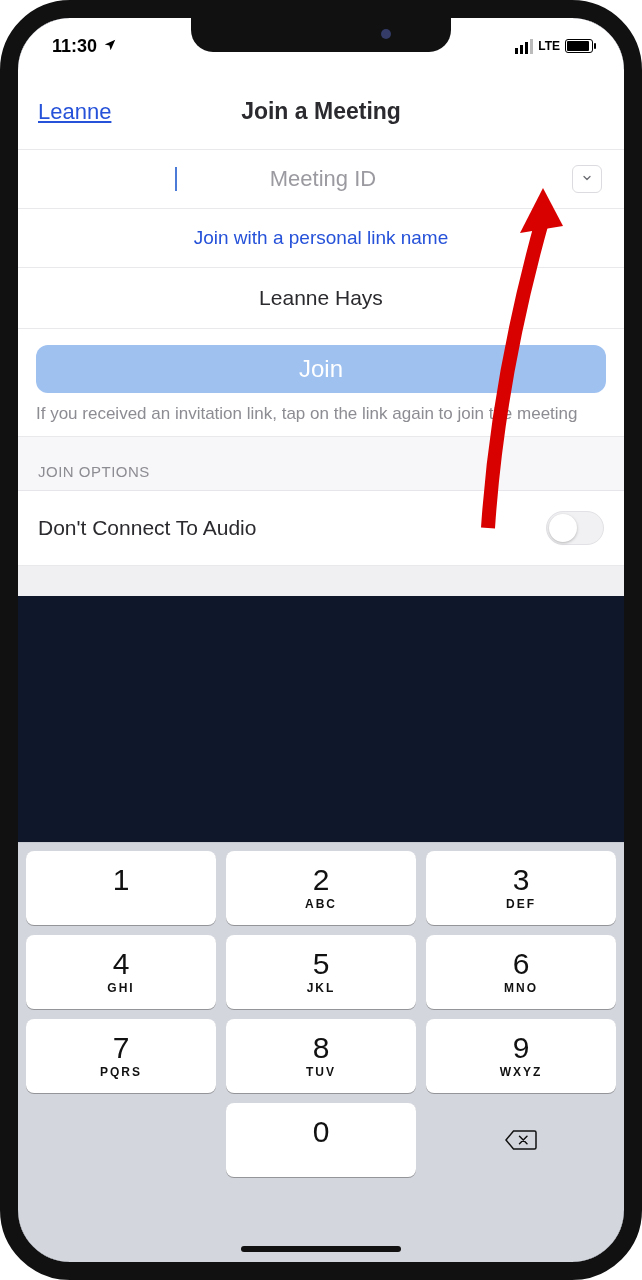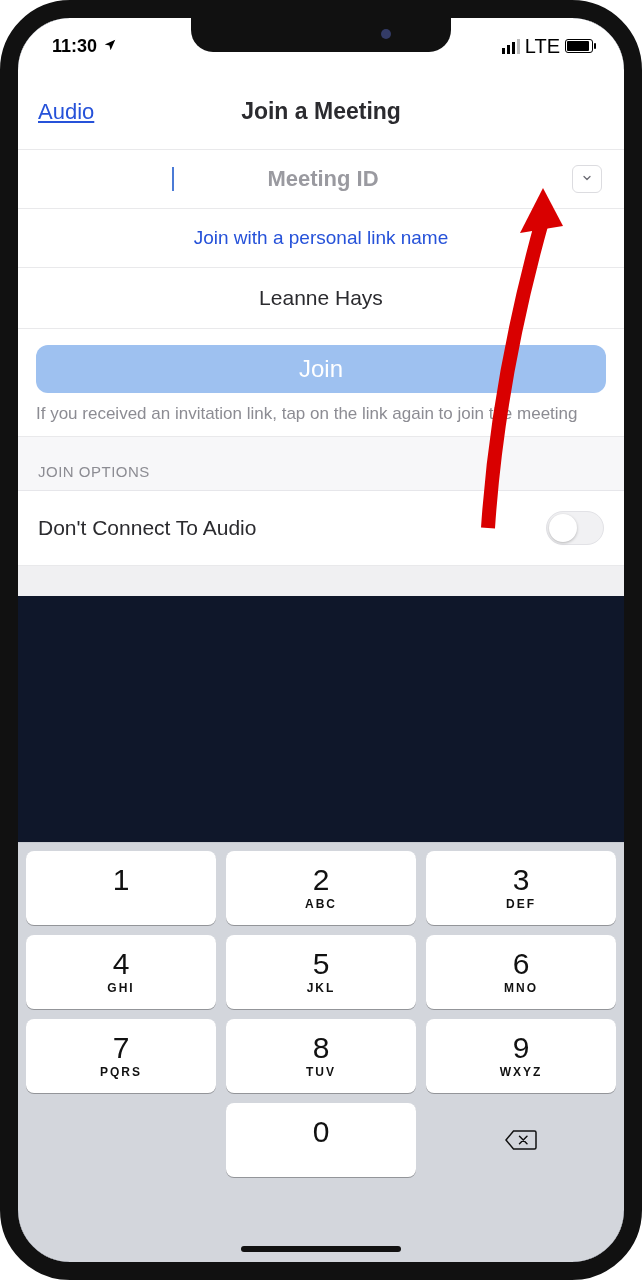--- a/index.html
+++ b/index.html
@@ -276,37 +276,37 @@
             </svg>
         </span>
       </div>
       <div class="status-right">
         <span class="signal-bars">
             <span></span>
             <span></span>
             <span></span>
             <span></span>
           </span>
-        <span style="font-size:20px;font-weight:400;">LTE</span>
+        <span style="font-size:12px;font-weight:700;">LTE</span>
         <span class="battery">
             <span class="battery-body"></span>
             <span class="battery-tip"></span>
           </span>
       </div>
     </div>
 
     <div class="nav-header">
-      <a class="nav-cancel">Audio</a>
+      <a class="nav-cancel">Leanne</a>
       <div class="nav-title">Join a Meeting</div>
     </div>
 
     <div class="row input-row" style="justify-content:center;">
       <div style="display:flex;align-items:center;justify-content:center;width:100%;">
         <span class="cursor-caret"></span>
-        <input class="meeting-input" type="text" style="width: auto; min-width: 140px; font-weight: bold;" placeholder="Meeting ID">
+        <input class="meeting-input" type="text" style="width: auto; min-width: 140px;" placeholder="Meeting ID">
       </div>
       <div class="dropdown-btn">
         <span>
           <svg width="12" height="12" viewBox="0 0 24 24">
               <path d="M6 9l6 6 6-6" stroke="#6a6a72" stroke-width="2.5" fill="none" stroke-linecap="round" stroke-linejoin="round"></path>
             </svg>
         </span>
       </div>
     </div>
 

